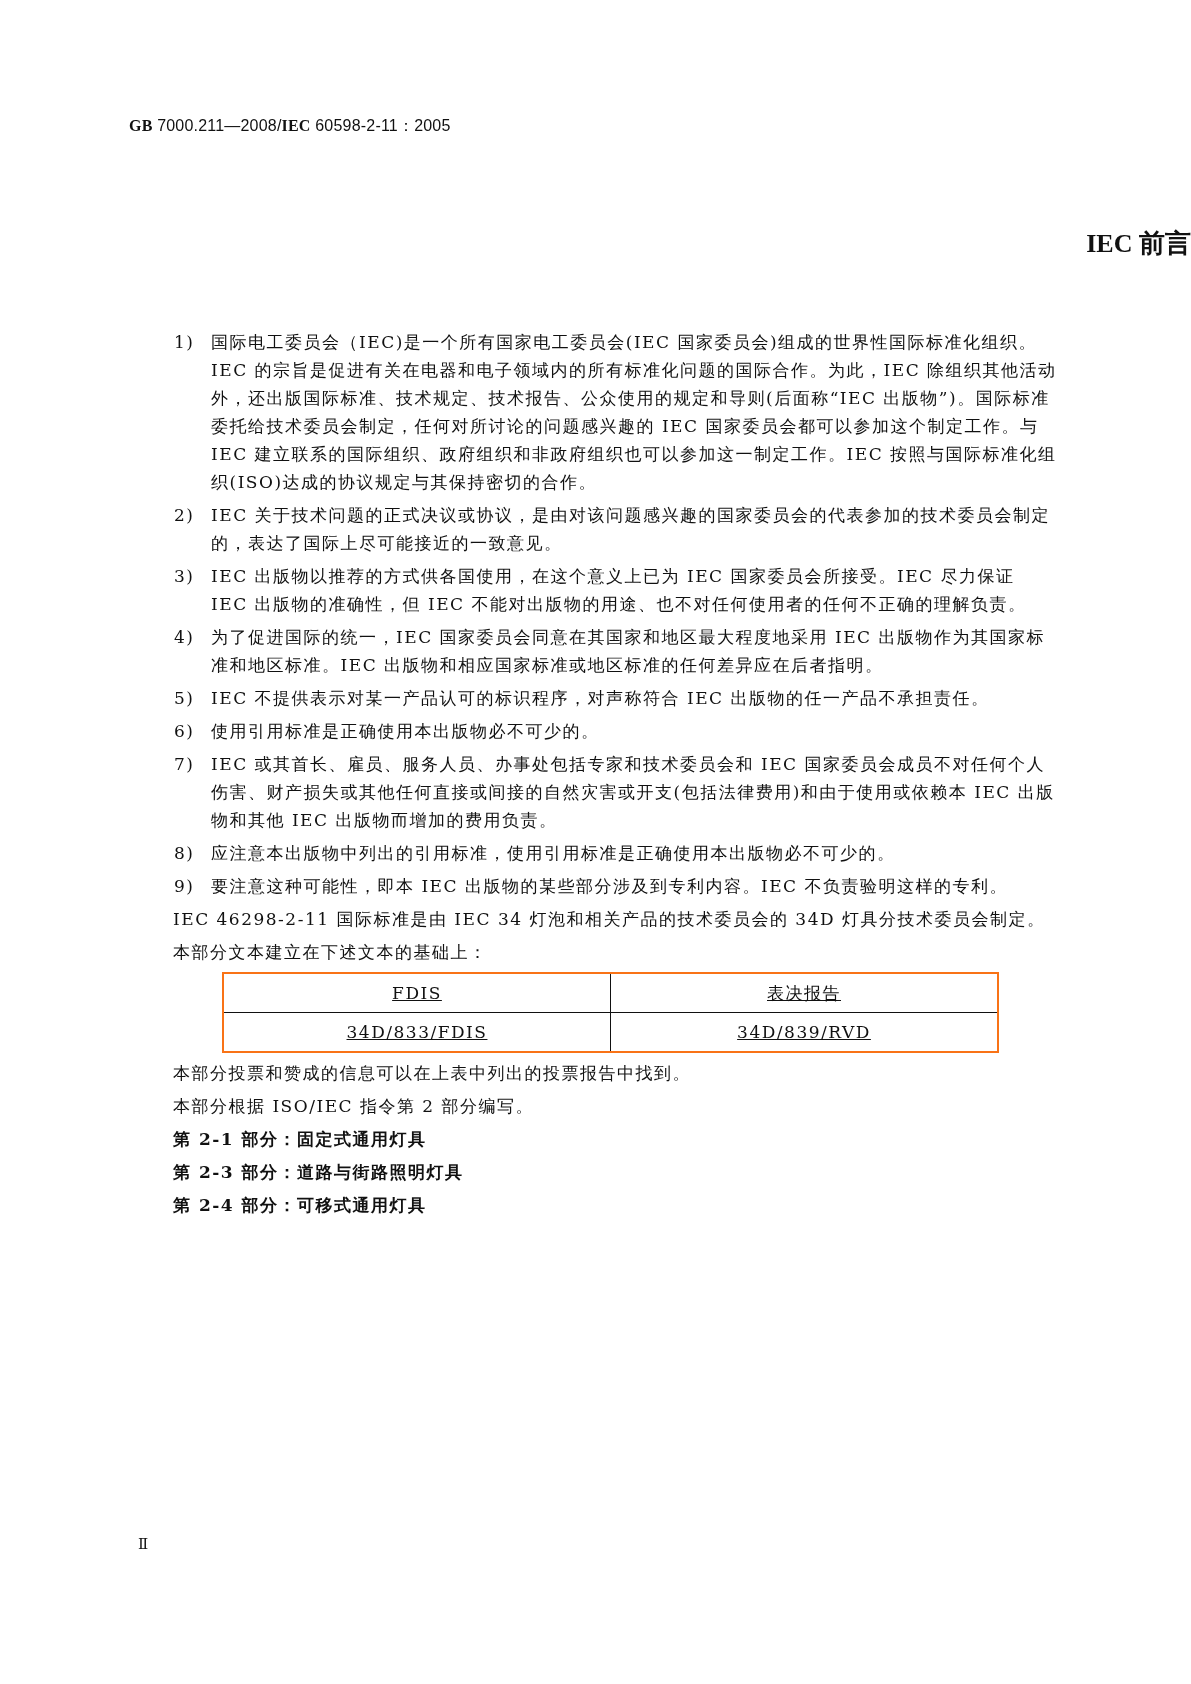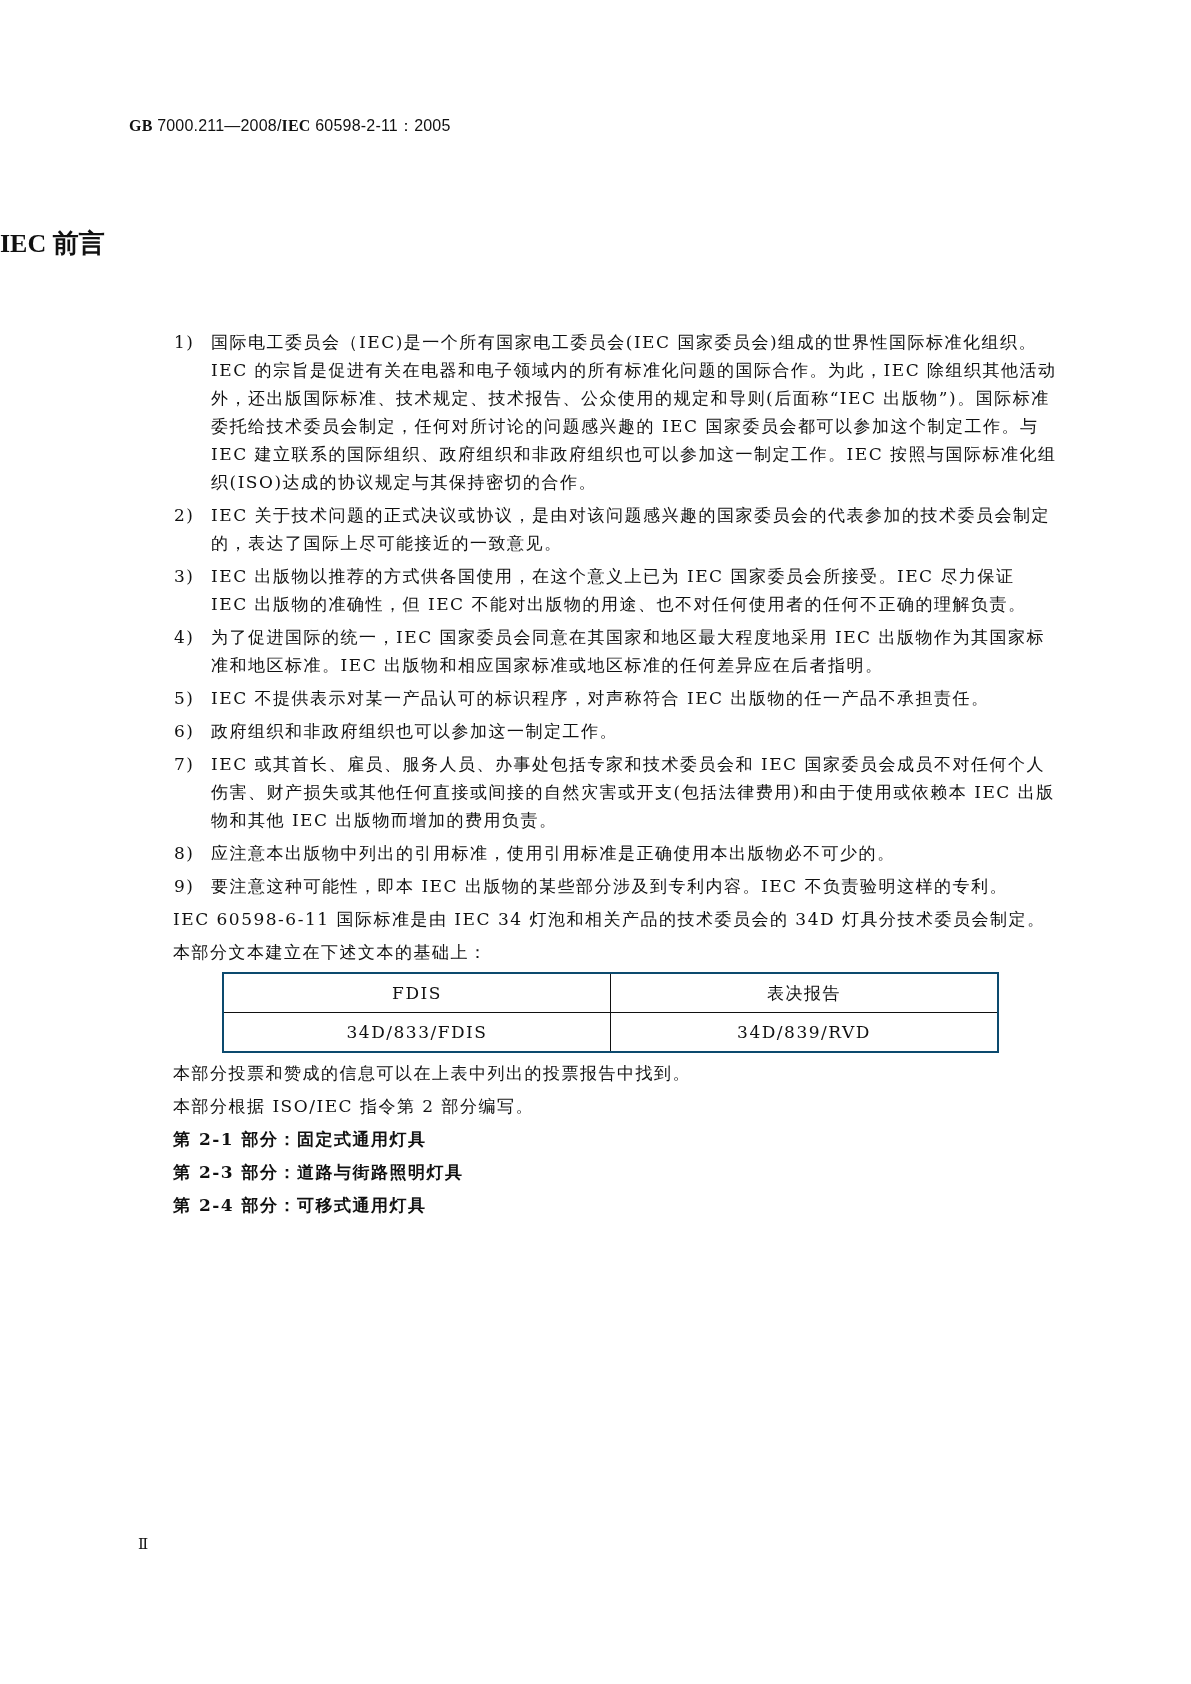--- a/index.html
+++ b/index.html
@@ -33,21 +33,21 @@
     }
     .running-header b {
       font-family: "Liberation Serif", "DejaVu Serif", serif;
       font-weight: bold;
     }
     .doc-title {
       position: absolute;
       left: 0;
       width: 1191px;
       top: 226px;
-      text-align: left;
+      text-align: right;
       font-size: 26px;
       font-weight: bold;
       font-family: "Liberation Serif", "DejaVu Serif", serif;
     }
     .body-text {
       position: absolute;
       left: 127px;
       top: 328px;
       width: 930px;
       font-size: 17px;
@@ -69,21 +69,22 @@
       margin-bottom: 5px;
     }
     .para.sub {
       padding-left: 0;
       font-weight: bold;
     }
     .vote-table {
       margin: 6px 0 6px 95px;
       width: 777px;
       border-collapse: collapse;
-      border: 2px solid #0c4a6e;
+      border: 2px solid #f97316;
+      text-decoration: underline;
     }
     .vote-table td, .vote-table th {
       border: 1px solid #111;
       height: 38px;
       text-align: center;
       font-weight: normal;
       font-size: 17px;
       width: 50%;
       padding: 0;
     }
@@ -121,36 +122,36 @@
     <div class="clause">
       <span class="clause-num">4)</span>
       <span>为了促进国际的统一，IEC 国家委员会同意在其国家和地区最大程度地采用 IEC 出版物作为其国家标准和地区标准。IEC 出版物和相应国家标准或地区标准的任何差异应在后者指明。</span>
     </div>
     <div class="clause">
       <span class="clause-num">5)</span>
       <span>IEC 不提供表示对某一产品认可的标识程序，对声称符合 IEC 出版物的任一产品不承担责任。</span>
     </div>
     <div class="clause">
       <span class="clause-num">6)</span>
-      <span>政府组织和非政府组织也可以参加这一制定工作。</span>
+      <span>使用引用标准是正确使用本出版物必不可少的。</span>
     </div>
     <div class="clause">
       <span class="clause-num">7)</span>
       <span>IEC 或其首长、雇员、服务人员、办事处包括专家和技术委员会和 IEC 国家委员会成员不对任何个人伤害、财产损失或其他任何直接或间接的自然灾害或开支(包括法律费用)和由于使用或依赖本 IEC 出版物和其他 IEC 出版物而增加的费用负责。</span>
     </div>
     <div class="clause">
       <span class="clause-num">8)</span>
       <span>应注意本出版物中列出的引用标准，使用引用标准是正确使用本出版物必不可少的。</span>
     </div>
     <div class="clause">
       <span class="clause-num">9)</span>
       <span>要注意这种可能性，即本 IEC 出版物的某些部分涉及到专利内容。IEC 不负责验明这样的专利。</span>
     </div>
 
-    <div class="para">IEC 60598-6-11 国际标准是由 IEC 34 灯泡和相关产品的技术委员会的 34D 灯具分技术委员会制定。</div>
+    <div class="para">IEC 46298-2-11 国际标准是由 IEC 34 灯泡和相关产品的技术委员会的 34D 灯具分技术委员会制定。</div>
     <div class="para">本部分文本建立在下述文本的基础上：</div>
 
     <table class="vote-table">
       <tbody>
           <tr>
         <th>FDIS</th>
         <th>表决报告</th>
       </tr>
       <tr>
         <td>34D/833/FDIS</td>

